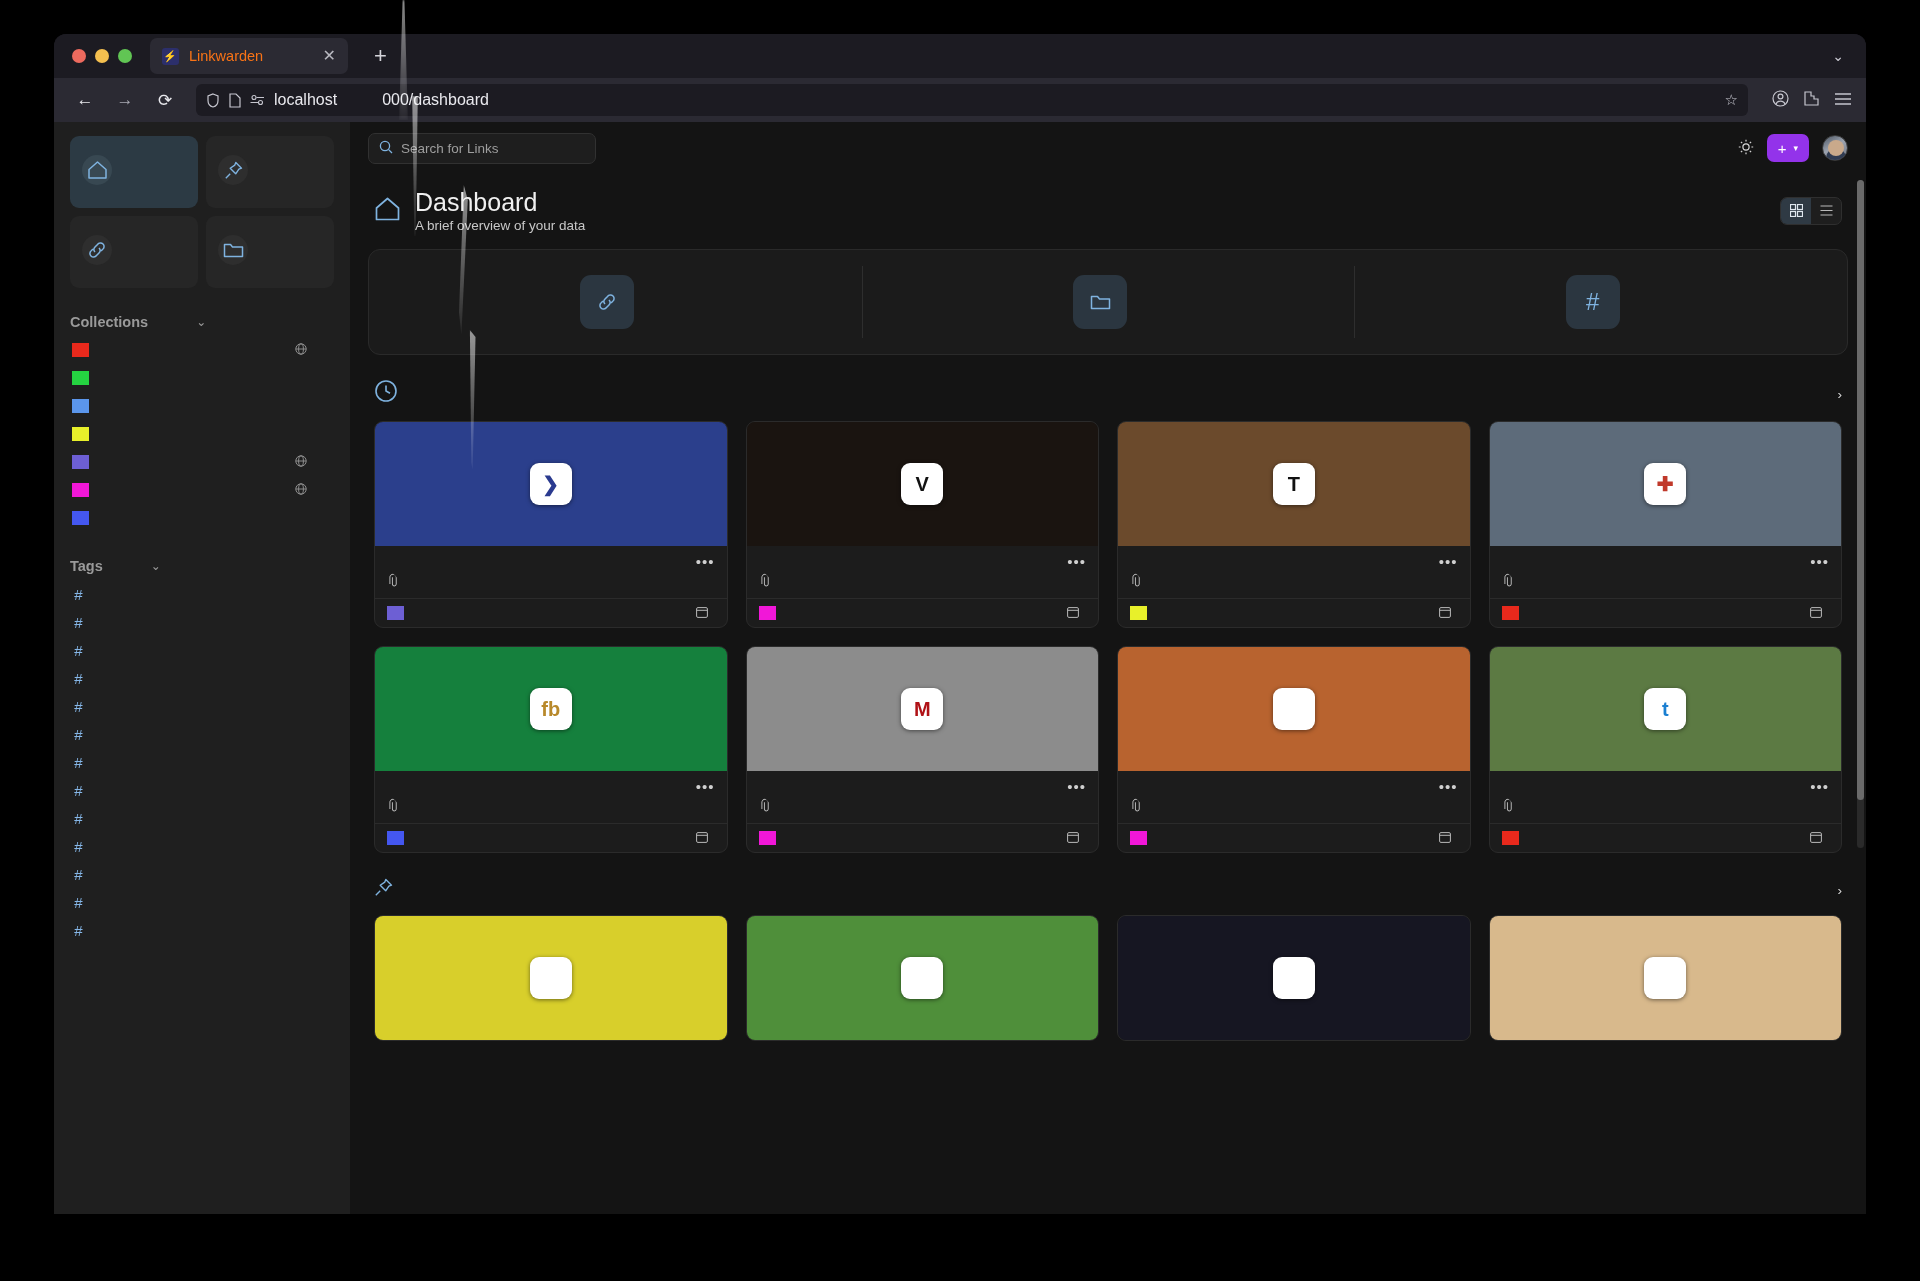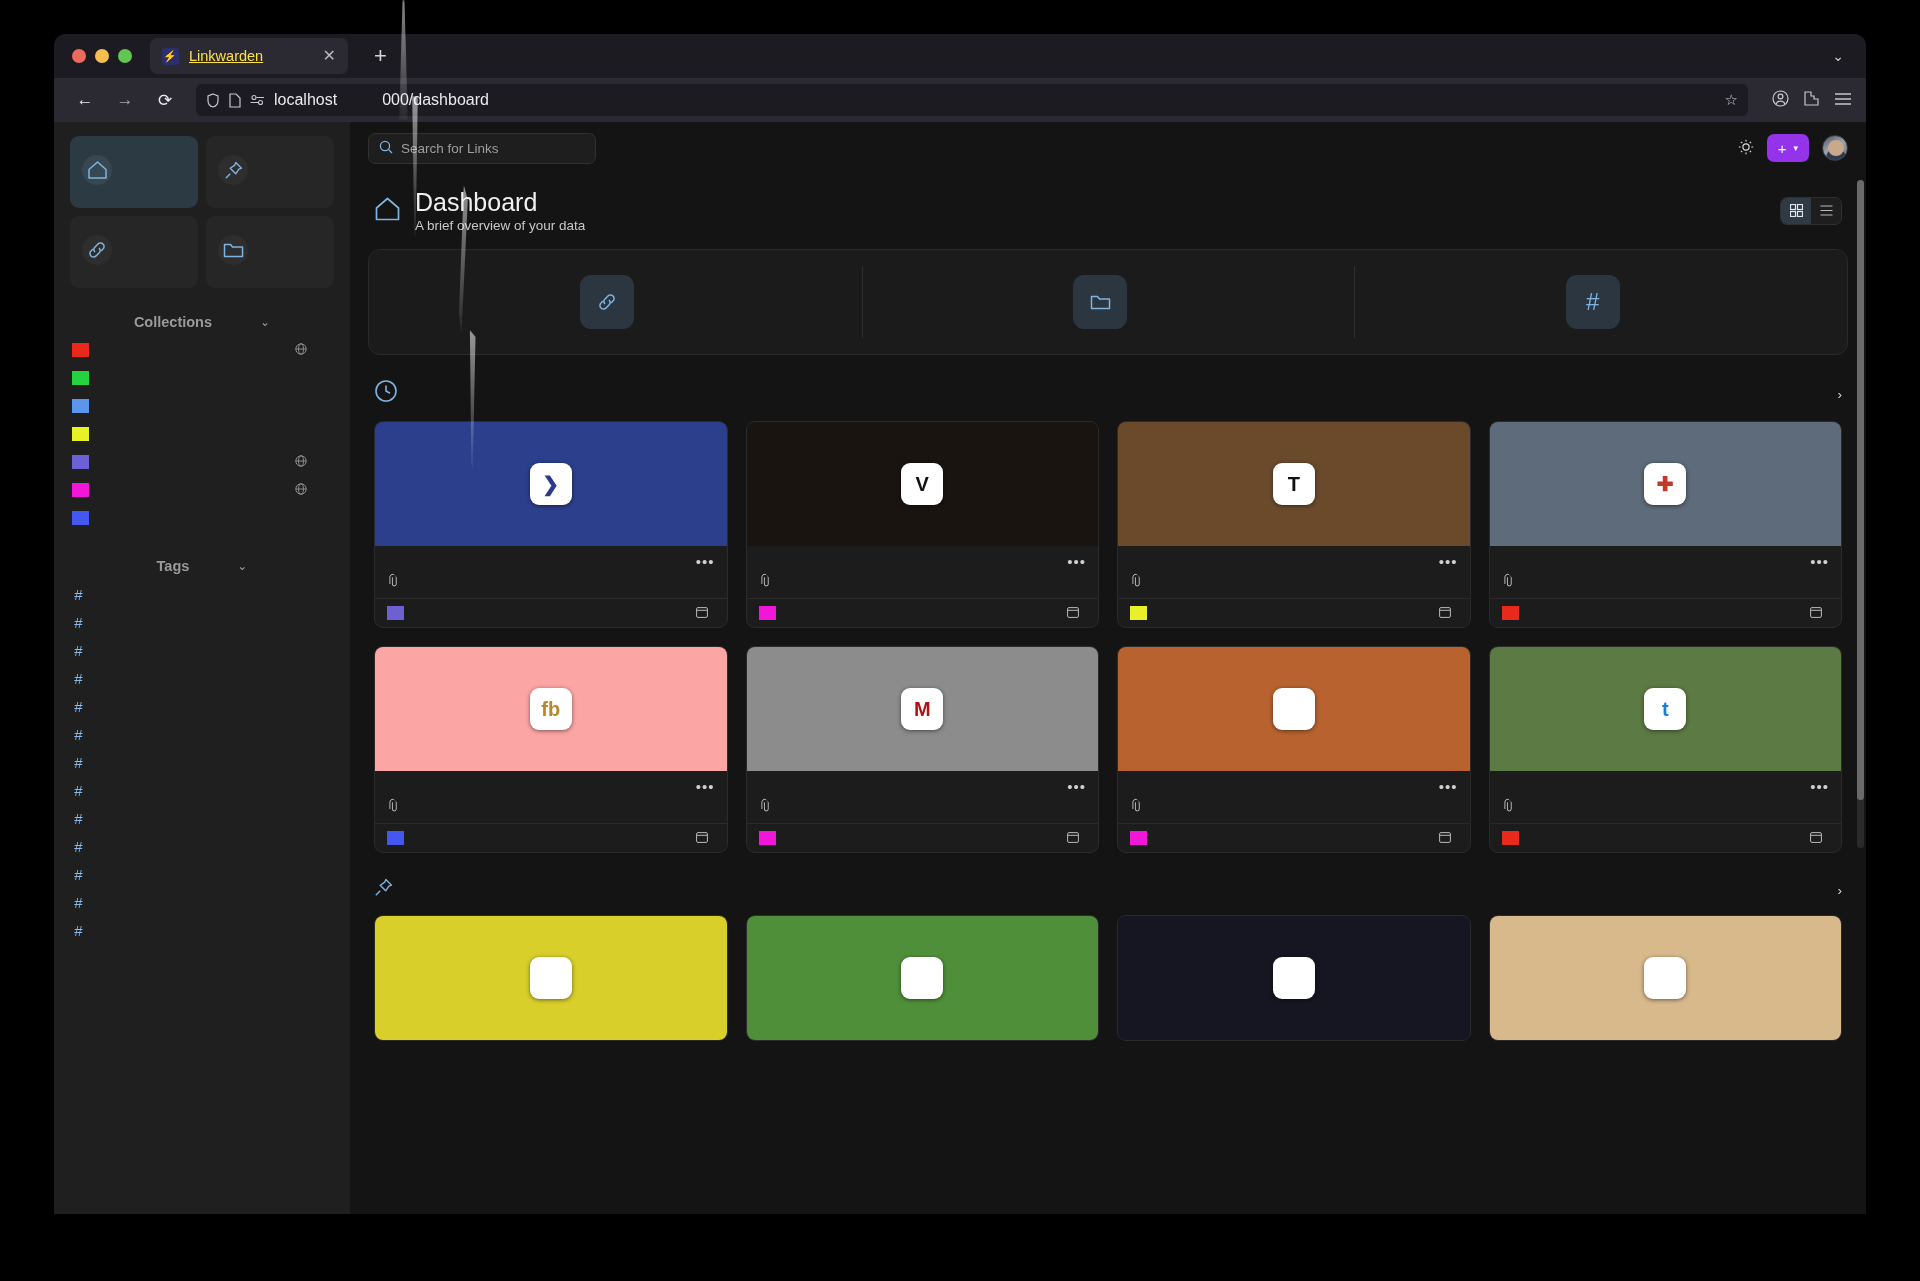--- a/index.html
+++ b/index.html
@@ -15,21 +15,21 @@
     padding:0 10px; position:relative; }
   .traffic { display:flex; gap:9px; padding-left:8px; padding-right:18px; }
   .dot { width:14px; height:14px; border-radius:50%; }
   .dot.r{background:#ed6a5e;} .dot.y{background:#f4bf4f;} .dot.g{background:#61c554;}
   .tab { display:flex; align-items:center; gap:10px; background:#2b2a33;
     height:36px; border-radius:7px; padding:0 10px 0 12px; min-width:198px;
     position:relative; }
   .tab-fav { width:17px; height:17px; border-radius:3px; background:#2c2f6b;
     display:flex; align-items:center; justify-content:center; font-size:11px;
     color:#8aa9ff; }
-  .tab-title { font-size:14.5px; color:#fde047; flex:1; white-space:nowrap;text-decoration:underline; }
+  .tab-title { font-size:14.5px; color:#f97316; flex:1; white-space:nowrap; }
   .tab-close { color:#b8b8c0; font-size:16px; line-height:1; padding:0 2px; }
   .newtab { color:#d4d4da; font-size:22px; line-height:1; margin-left:18px;
     padding:4px 8px; }
   .chev-dn { position:absolute; right:22px; color:#c9c9d1; font-size:14px; }
 
   
   #navbar { height:44px; background:#2b2a33; display:flex; align-items:center;
     padding:0 14px; gap:6px; }
   .navbtn { width:34px; height:30px; display:flex; align-items:center;
     justify-content:center; color:#a9a9b3; font-size:17px; }
@@ -51,21 +51,21 @@
     flex-shrink:0; overflow:hidden; }
   .quickgrid { display:grid; grid-template-columns:1fr 1fr; gap:8px; }
   .quickcard { background:#262626; border-radius:9px; height:72px;
     padding:10px 12px; display:flex; flex-direction:column; justify-content:center;
     gap:4px; }
   .quickcard.sel { background:#2c3a44; }
   .qc-ico { width:30px; height:30px; border-radius:50%; background:#2e2e2e;
     display:flex; align-items:center; justify-content:center; }
   .quickcard.sel .qc-ico { background:#384852; }
   .qc-label { font-size:14.5px; font-weight:bold; color:#efefef; }
-  .sec-head { display:flex; align-items:center; justify-content:center;
+  .sec-head { display:flex; align-items:center; justify-content:flex-start;
     margin:26px 0 6px 0;gap:48px; }
   .sec-title { font-size:14.5px; font-weight:bold; color:#9a9a9a; }
   .sec-chev { color:#9a9a9a; font-size:12px; }
   .srow { display:flex; align-items:center; gap:11px; height:28px;
     padding:0 2px 0 2px; border-radius:6px; }
   .folder { width:17px; height:14px; position:relative; flex-shrink:0; }
   .folder:before { content:""; position:absolute; left:0; top:0; width:8px;
     height:4px; border-radius:2px 2px 0 0; background:inherit; }
   .folder-body { position:absolute; left:0; top:2.5px; width:17px; height:11.5px;
     border-radius:2px; }
@@ -647,21 +647,21 @@
                   <span class="cf-right">
                     <span class="cal"><svg width="12" height="12" viewBox="0 0 12 12">
                         <rect x="0.6" y="1.6" width="10.8" height="9.8" rx="1.3" fill="none" stroke="#b9b9b9" stroke-width="1"></rect>
                         <line x1="0.6" y1="4.3" x2="11.4" y2="4.3" stroke="#b9b9b9" stroke-width="1"></line>
                       </svg></span>
                     <span></span>
                   </span>
                 </div>
               </div>
               <div class="card">
-                <div class="card-img" style="background:#fca5a5;">
+                <div class="card-img" style="background:#15803d;">
                   <div class="card-badge" style="color:#b8892b;">fb</div>
                 </div>
                 <div class="card-body">
                   <div class="card-title-row">
                     <span class="card-title"></span>
                     <span class="dots">•••</span>
                   </div>
                   <div class="card-url">
                     <span class="link-ico"><svg width="12" height="12" viewBox="0 0 12 12">
                         <path d="M9 3.2L4.2 8a1.9 1.9 0 002.7 2.7l4.4-4.4a3.2 3.2 0 10-4.5-4.5L2.3 6.3" fill="none" stroke="#b4b4b4" stroke-width="1"></path>

